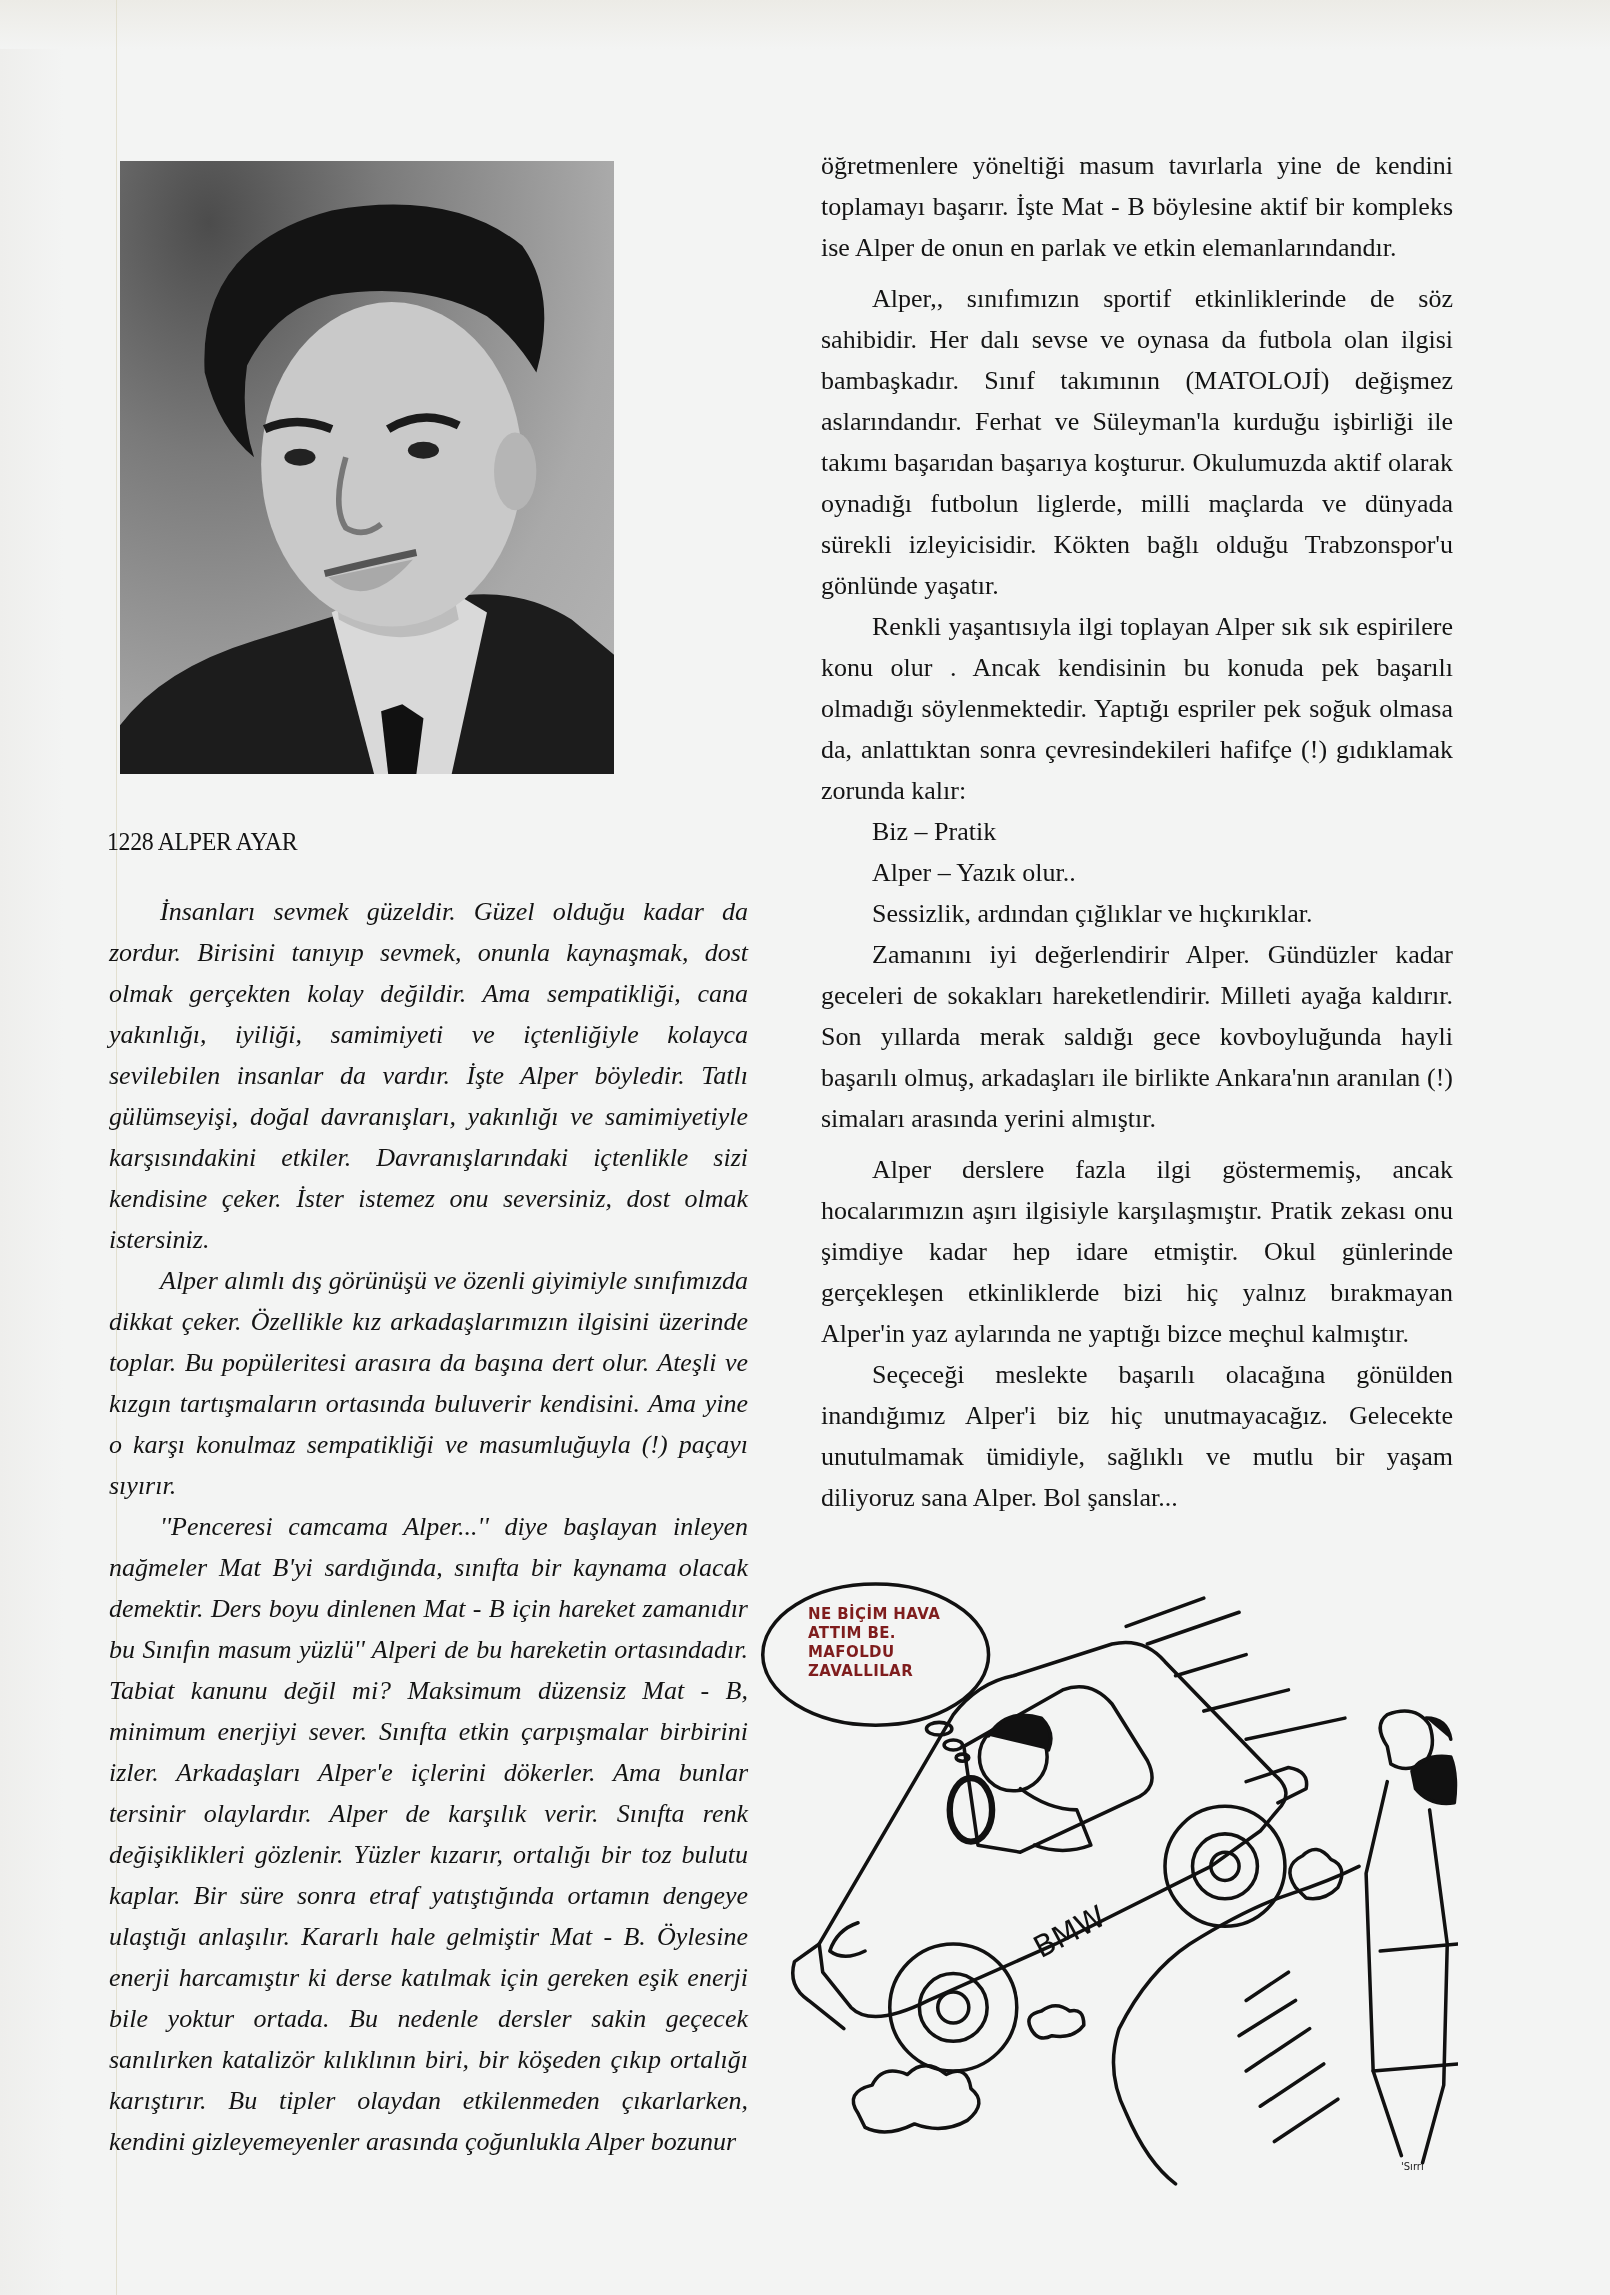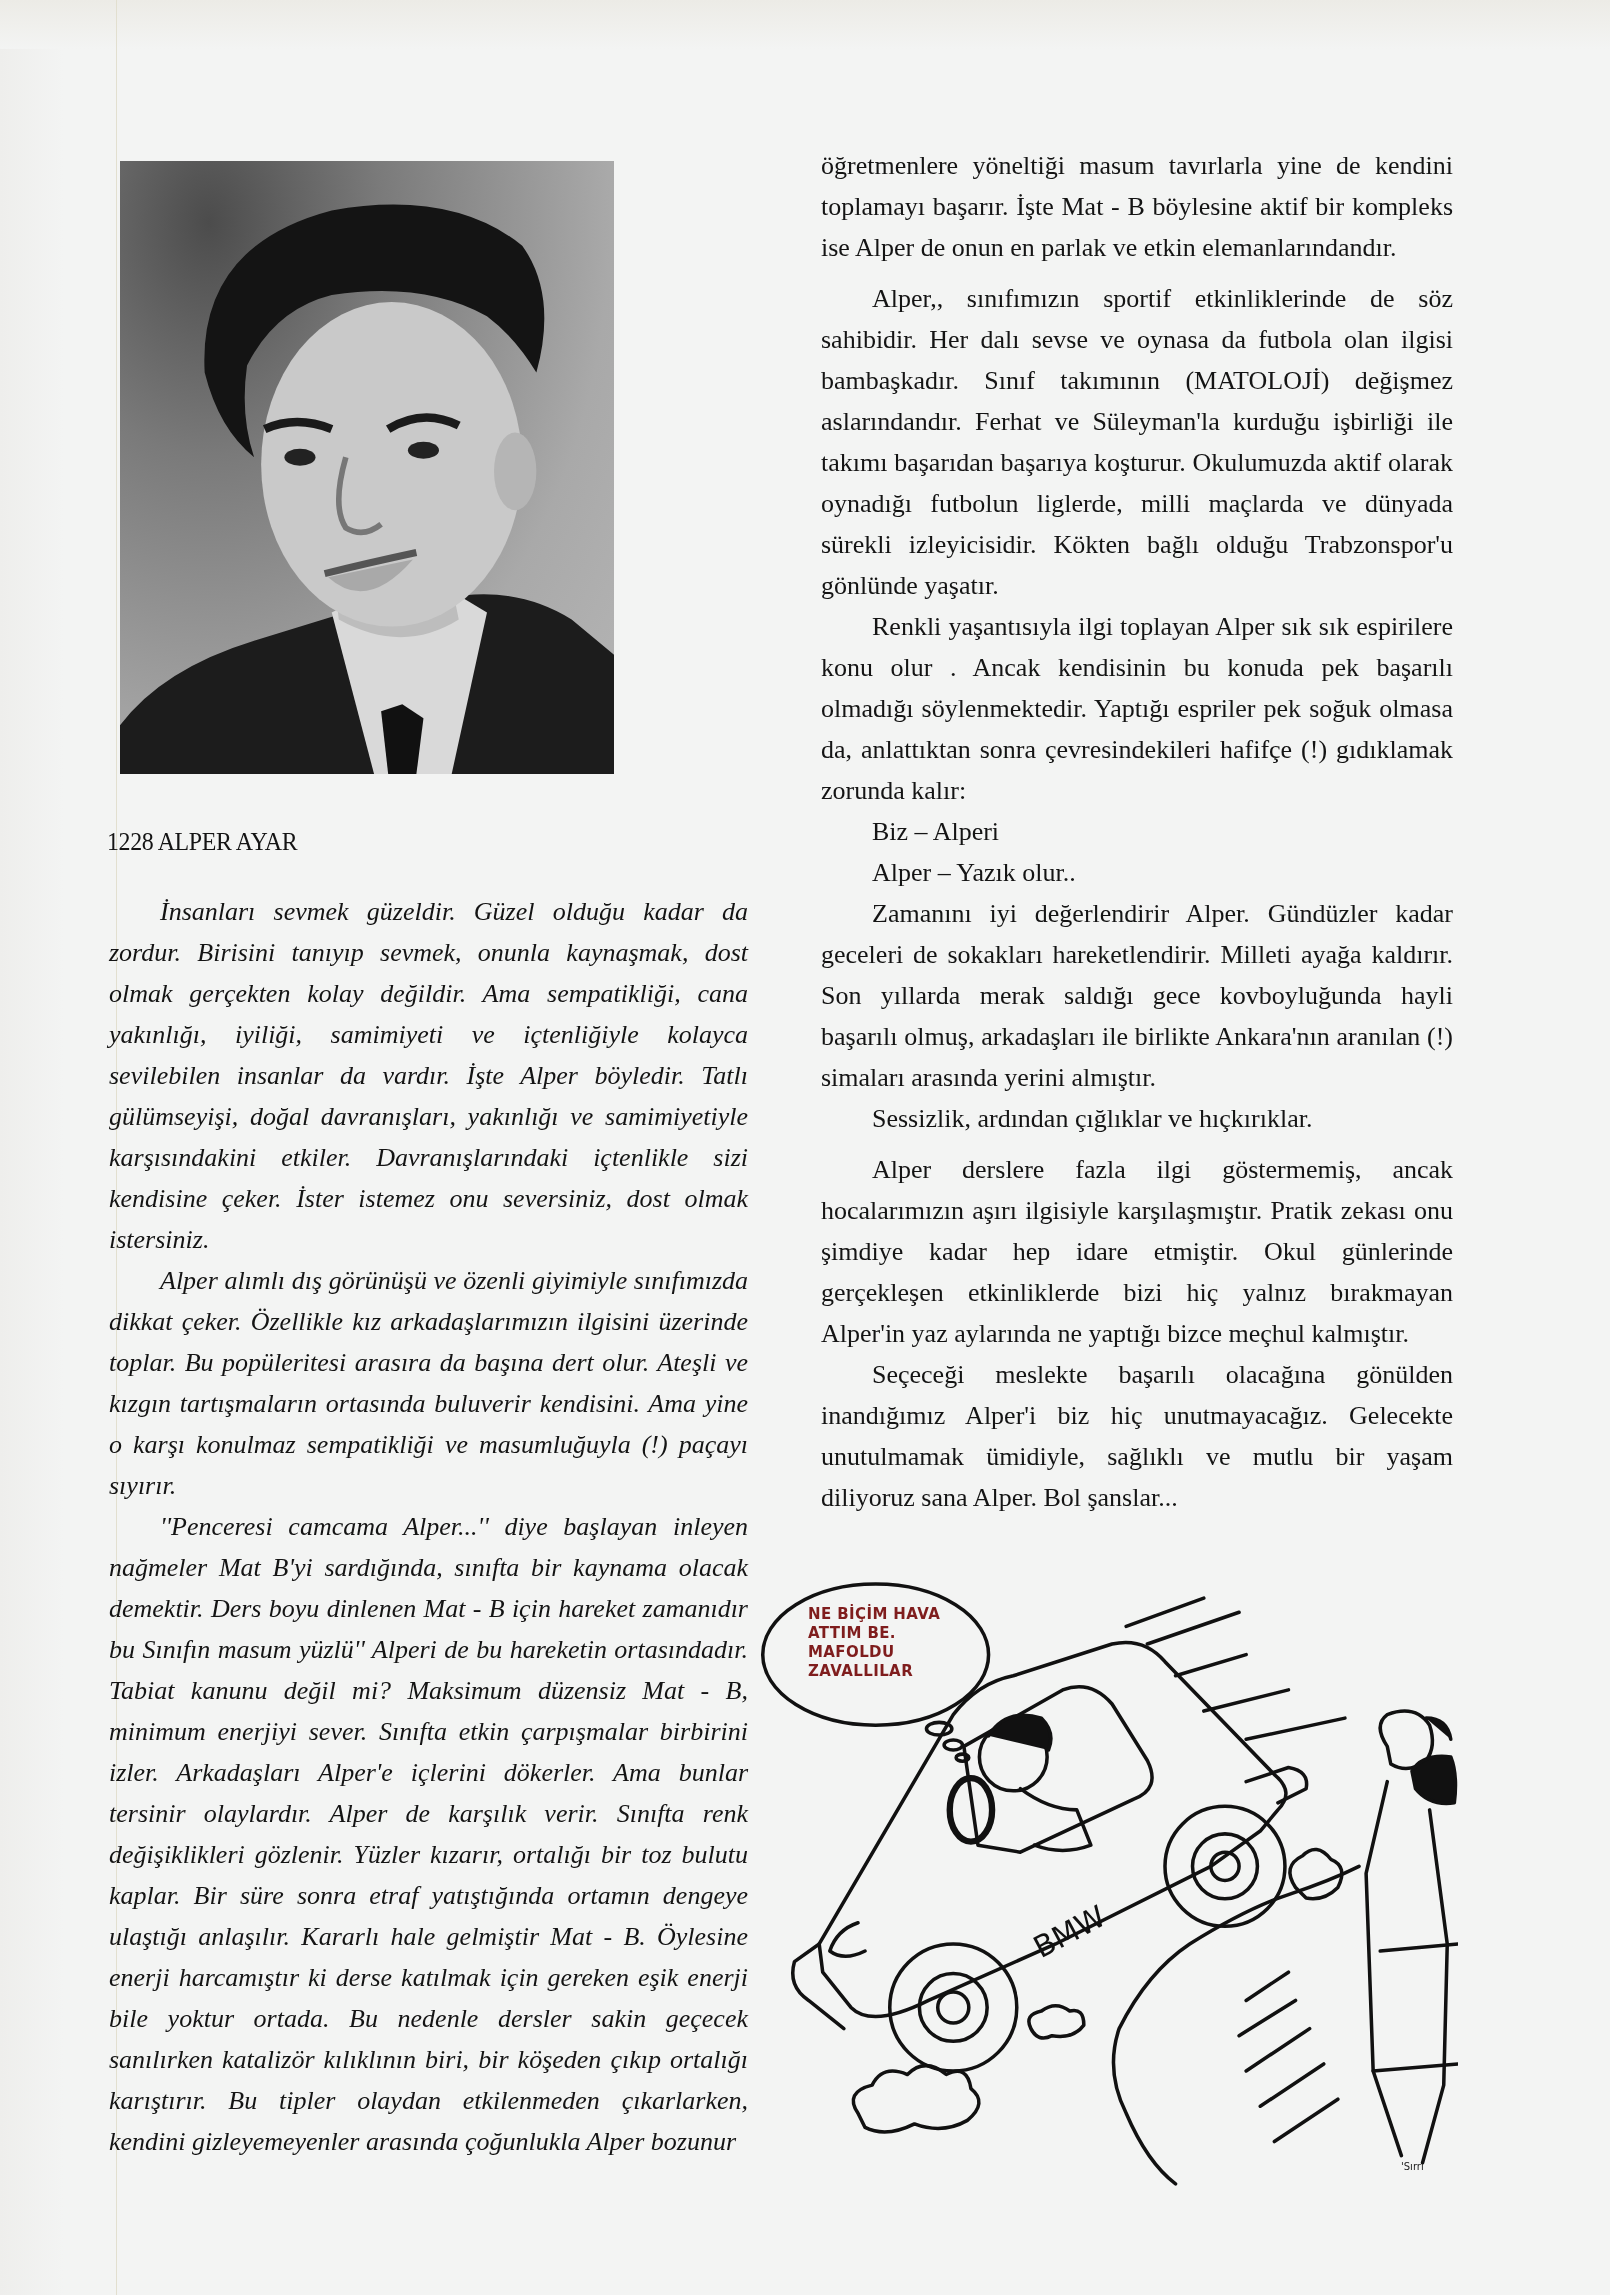--- a/index.html
+++ b/index.html
@@ -82,24 +82,24 @@
 <div class="col col-left">
   <p>İnsanları sevmek güzeldir. Güzel olduğu kadar da zordur. Birisini tanıyıp sevmek, onunla kaynaşmak, dost olmak gerçekten kolay değildir. Ama sempatikliği, cana yakınlığı, iyiliği, samimiyeti ve içtenliğiyle kolayca sevilebilen insanlar da vardır. İşte Alper böyledir. Tatlı gülümseyişi, doğal davranışları, yakınlığı ve samimiyetiyle karşısındakini etkiler. Davranışlarındaki içtenlikle sizi kendisine çeker. İster istemez onu seversiniz, dost olmak istersiniz.</p>
   <p>Alper alımlı dış görünüşü ve özenli giyimiyle sınıfımızda dikkat çeker. Özellikle kız arkadaşlarımızın ilgisini üzerinde toplar. Bu popüleritesi arasıra da başına dert olur. Ateşli ve kızgın tartışmaların ortasında buluverir kendisini. Ama yine o karşı konulmaz sempatikliği ve masumluğuyla (!) paçayı sıyırır.</p>
   <p>''Penceresi camcama Alper...'' diye başlayan inleyen nağmeler Mat B'yi sardığında, sınıfta bir kaynama olacak demektir. Ders boyu dinlenen Mat - B için hareket zamanıdır bu Sınıfın masum yüzlü'' Alperi de bu hareketin ortasındadır. Tabiat kanunu değil mi? Maksimum düzensiz Mat - B, minimum enerjiyi sever. Sınıfta etkin çarpışmalar birbirini izler. Arkadaşları Alper'e içlerini dökerler. Ama bunlar tersinir olaylardır. Alper de karşılık verir. Sınıfta renk değişiklikleri gözlenir. Yüzler kızarır, ortalığı bir toz bulutu kaplar. Bir süre sonra etraf yatıştığında ortamın dengeye ulaştığı anlaşılır. Kararlı hale gelmiştir Mat - B. Öylesine enerji harcamıştır ki derse katılmak için gereken eşik enerji bile yoktur ortada. Bu nedenle dersler sakin geçecek sanılırken katalizör kılıklının biri, bir köşeden çıkıp ortalığı karıştırır. Bu tipler olaydan etkilenmeden çıkarlarken, kendini gizleyemeyenler arasında çoğunlukla Alper bozunur</p>
 </div>
 
 <div class="col col-right">
   <p class="noindent">öğretmenlere yöneltiği masum tavırlarla yine de kendini toplamayı başarır. İşte Mat - B böylesine aktif bir kompleks ise Alper de onun en parlak ve etkin elemanlarındandır.</p>
   <p class="gap">Alper,, sınıfımızın sportif etkinliklerinde de söz sahibidir. Her dalı sevse ve oynasa da futbola olan ilgisi bambaşkadır. Sınıf takımının (MATOLOJİ) değişmez aslarındandır. Ferhat ve Süleyman'la kurduğu işbirliği ile takımı başarıdan başarıya koşturur. Okulumuzda aktif olarak oynadığı futbolun liglerde, milli maçlarda ve dünyada sürekli izleyicisidir. Kökten bağlı olduğu Trabzonspor'u gönlünde yaşatır.</p>
   <p>Renkli yaşantısıyla ilgi toplayan Alper sık sık espirilere konu olur . Ancak kendisinin bu konuda pek başarılı olmadığı söylenmektedir. Yaptığı espriler pek soğuk olmasa da, anlattıktan sonra çevresindekileri hafifçe (!) gıdıklamak zorunda kalır:</p>
-  <p class="dialog">Biz – Alperi</p>
+  <p class="dialog">Biz – Pratik</p>
   <p class="dialog">Alper – Yazık olur..</p>
+  <p>Sessizlik, ardından çığlıklar ve hıçkırıklar.</p>
   <p>Zamanını iyi değerlendirir Alper. Gündüzler kadar geceleri de sokakları hareketlendirir. Milleti ayağa kaldırır. Son yıllarda merak saldığı gece kovboyluğunda hayli başarılı olmuş, arkadaşları ile birlikte Ankara'nın aranılan (!) simaları arasında yerini almıştır.</p>
-  <p>Sessizlik, ardından çığlıklar ve hıçkırıklar.</p>
   <p class="gap">Alper derslere fazla ilgi göstermemiş, ancak hocalarımızın aşırı ilgisiyle karşılaşmıştır. Pratik zekası onu şimdiye kadar hep idare etmiştir. Okul günlerinde gerçekleşen etkinliklerde bizi hiç yalnız bırakmayan Alper'in yaz aylarında ne yaptığı bizce meçhul kalmıştır.</p>
   <p>Seçeceği meslekte başarılı olacağına gönülden inandığımız Alper'i biz hiç unutmayacağız. Gelecekte unutulmamak ümidiyle, sağlıklı ve mutlu bir yaşam diliyoruz sana Alper. Bol şanslar...</p>
 </div>
 
 <div class="cartoon">
   <svg viewBox="0 0 1000 880">
     <g fill="none" stroke="#111" stroke-width="5" stroke-linecap="round" stroke-linejoin="round">
 
       <ellipse cx="175" cy="110" rx="160" ry="100"></ellipse>
       <ellipse cx="265" cy="215" rx="18" ry="9"></ellipse>

